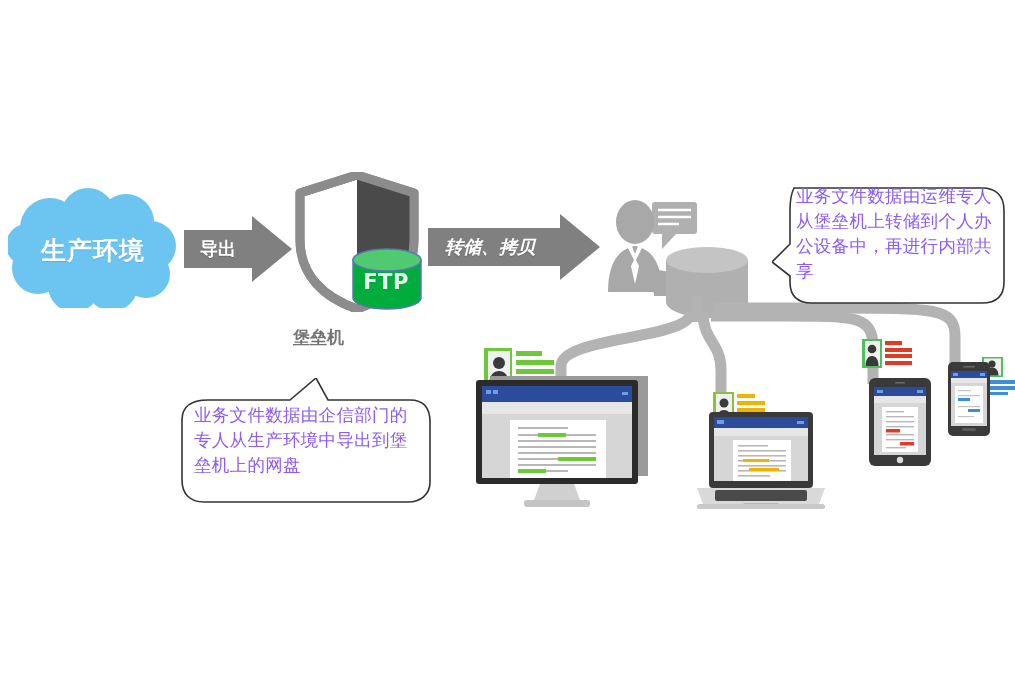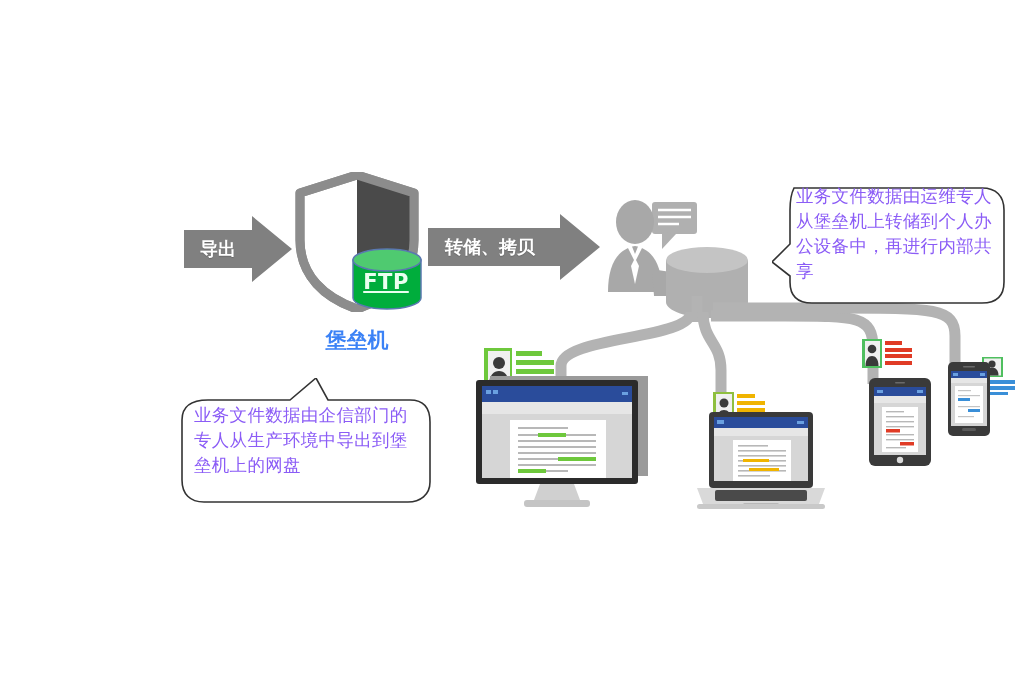--- a/index.html
+++ b/index.html
@@ -17,32 +17,32 @@
   }
 
   
   .arrow-label{
     position:absolute;color:#ffffff;font-size:18px;font-weight:bold;
     text-shadow:0 1px 1px rgba(0,0,0,.18);white-space:nowrap;
   }
   #arrow1{left:184px;top:216px;width:108px;height:66px;text-align:center;}
   #arrow1 .arrow-label{left:16px;top:21px;}
   #arrow2{left:428px;top:214px;width:172px;height:66px;}
-  #arrow2 .arrow-label{left:17px;top:21px;}
+  #arrow2 .arrow-label{left:17px;top:21px;font-style:italic;}
 
   
   #shield{left:293px;top:172px;width:128px;height:140px;}
   #ftp{left:352px;top:248px;width:70px;height:62px;}
   #ftp .ftp-label{
     position:absolute;left:0;top:22px;width:68px;text-align:center;
-    color:#eafff0;font-size:21px;font-weight:bold;letter-spacing:.5px;text-decoration:underline;
+    color:#eafff0;font-size:21px;font-weight:bold;letter-spacing:.5px;
   }
   #bastion-label{
-    left:293px;top:326px;width:128px;text-align:center;
-    font-size:21px;font-weight:bold;color:#3b82f6;
+    left:293px;top:326px;width:128px;
+    font-size:17px;font-weight:bold;color:#737373;
   }
 
   
   #person{left:600px;top:196px;width:150px;height:140px;}
 
   
   #pipes{left:455px;top:296px;width:560px;height:160px;}
 
   
   .callout{position:absolute;}
@@ -65,20 +65,37 @@
   #card-monitor{left:484px;top:348px;width:70px;height:40px;}
   #card-laptop{left:713px;top:392px;width:52px;height:30px;}
   #card-tablet{left:862px;top:339px;width:50px;height:29px;}
   #card-phone{left:982px;top:357px;width:33px;height:38px;}
 </style>
 </head>
 <body>
 
 <div id="stage">
 
+  <div class="abs" id="cloud">
+    <svg width="170" height="120" viewBox="0 0 170 120">
+      <g fill="#6cc4f0">
+        <circle cx="42" cy="40" r="30"></circle>
+        <circle cx="80" cy="27" r="27"></circle>
+        <circle cx="118" cy="34" r="28"></circle>
+        <circle cx="143" cy="58" r="25"></circle>
+        <circle cx="138" cy="86" r="24"></circle>
+        <circle cx="104" cy="97" r="26"></circle>
+        <circle cx="66" cy="98" r="26"></circle>
+        <circle cx="30" cy="80" r="26"></circle>
+        <circle cx="19" cy="57" r="21"></circle>
+        <rect x="24" y="38" width="122" height="58" rx="22"></rect>
+      </g>
+    </svg>
+    <div class="cloud-label">生产环境</div>
+  </div>
 
   <div class="abs" id="arrow1">
     <svg width="108" height="66" viewBox="0 0 108 66">
       <path d="M0 14 H68 V0 L108 33 L68 66 V52 H0 Z" fill="#808080"></path>
     </svg>
     <div class="arrow-label">导出</div>
   </div>
 
   <div class="abs" id="shield">
     <svg width="128" height="140" viewBox="0 0 128 140">

